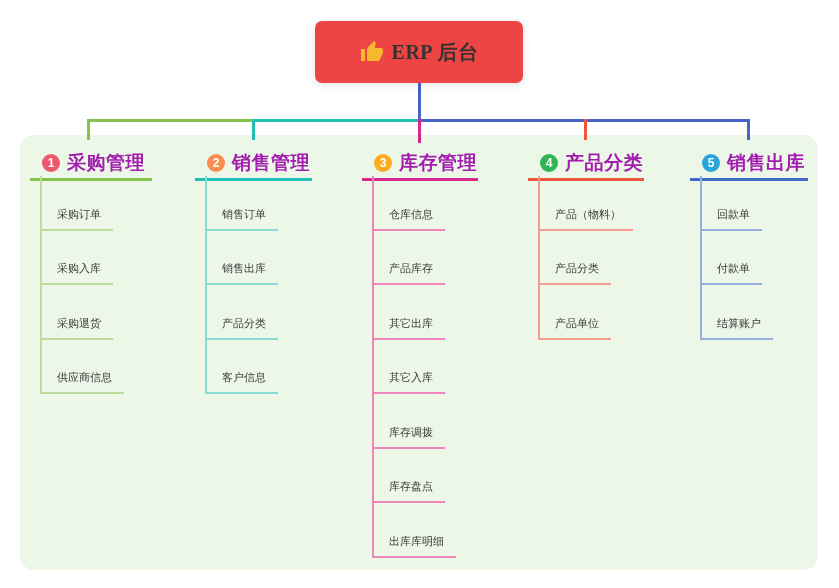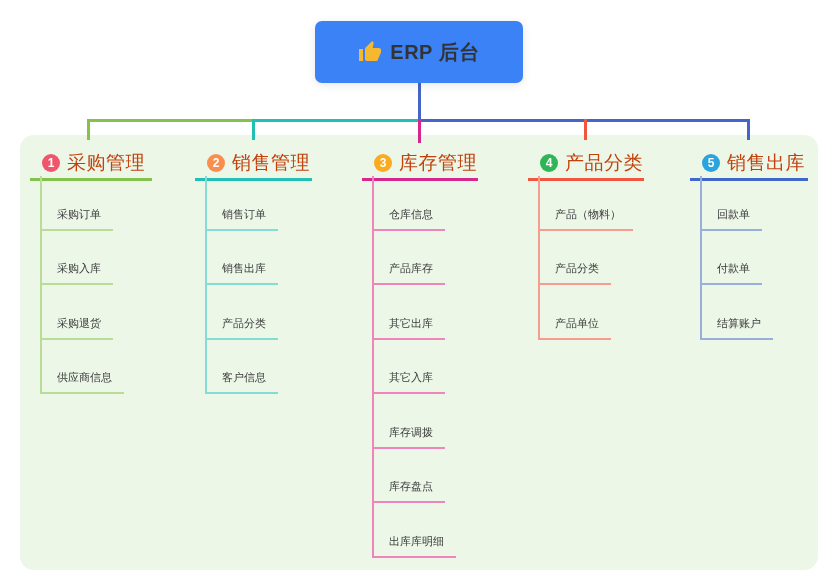--- a/index.html
+++ b/index.html
@@ -4,23 +4,23 @@
 <style>
   html,body{margin:0;padding:0;background:#ffffff;}
   .page{
     position:relative;width:839px;height:588px;background:#ffffff;overflow:hidden;
     font-family:"Liberation Sans","DejaVu Sans",sans-serif;color:#333;
   }
 
   
   .root-card{
     position:absolute;left:315px;top:21px;width:208px;height:62px;
-    background:#3b82f6;border-radius:7px;
+    background:#ef4444;border-radius:7px;
     box-shadow:0 2px 10px rgba(0,0,0,.10), 0 0 1px rgba(0,0,0,.06);
-    display:flex;align-items:center;justify-content:center;gap:8px;z-index:3;
+    display:flex;align-items:center;justify-content:center;gap:8px;z-index:3;font-family:Liberation Serif, serif;
   }
   .root-card .root-label{font-size:20px;font-weight:600;color:#333;letter-spacing:.5px;}
   .thumb-icon{width:24px;height:24px;display:block;}
 
   
   .conn{position:absolute;z-index:2;}
   .stub-root  {left:418px;top:83px; width:3px;height:39px;background:#4565c8;}
   .seg-green  {left:87px; top:119px;width:168px;height:3px;background:#84c24b;}
   .seg-teal   {left:252px;top:119px;width:169px;height:3px;background:#22c0b4;}
   .seg-blue   {left:418px;top:119px;width:332px;height:3px;background:#4565c8;}
@@ -39,21 +39,21 @@
   
   .branch{position:absolute;top:13px;}
   .branch-header{
     height:33px;box-sizing:border-box;border-bottom:3px solid;
     display:flex;align-items:center;gap:7px;padding-left:12px;
   }
   .badge{
     width:18px;height:18px;border-radius:50%;flex-shrink:0;
     color:#fff;font-size:12px;font-weight:700;line-height:18px;text-align:center;
   }
-  .branch-title{font-size:19px;font-weight:400;color:#c2410c;white-space:nowrap;letter-spacing:.5px;}
+  .branch-title{font-size:19px;font-weight:700;color:#a21caf;white-space:nowrap;letter-spacing:.5px;}
   .children{margin-left:10px;margin-top:-5px;border-left:2px solid;}
   .child{
     height:54.5px;box-sizing:border-box;width:max-content;
     border-bottom:2px solid;display:flex;align-items:flex-end;
     padding:0 12px 7px 15px;
   }
   .child span{font-size:11px;color:#3a3a3a;white-space:nowrap;}
 
   .bx1{left:10px;} .bx1 .branch-header{width:122px;border-color:#84c24b;}
   .bx1 .badge{background:#f0566b;} .bx1 .children,.bx1 .child{border-color:#b9dc99;}

